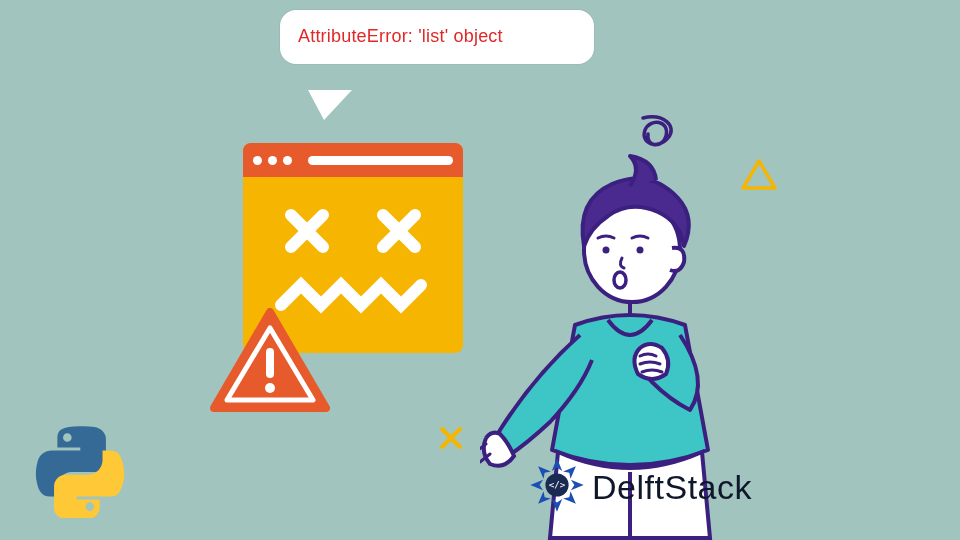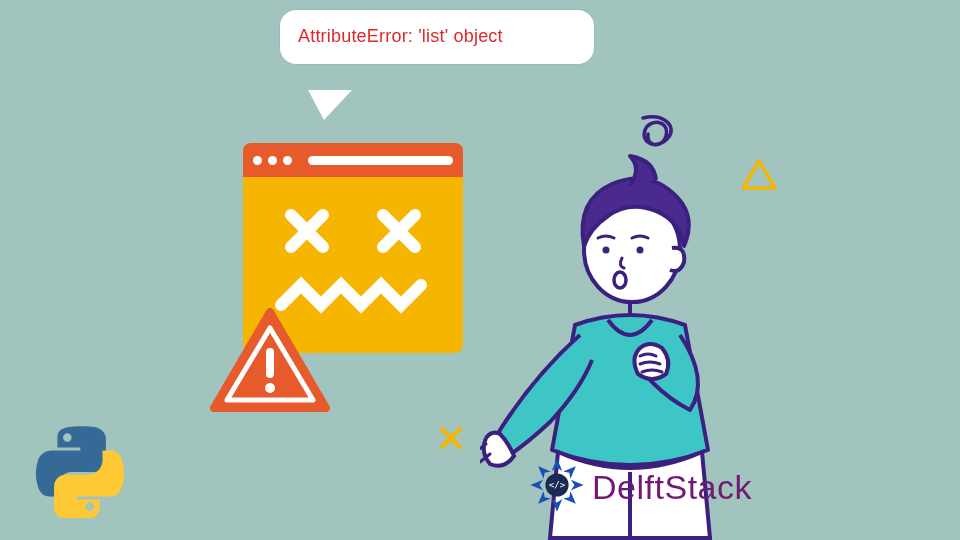--- a/index.html
+++ b/index.html
@@ -20,21 +20,21 @@
   
   .scribble{position:absolute;left:628px;top:108px;}
   .tri-deco{position:absolute;left:740px;top:158px;}
   .x-deco{position:absolute;left:438px;top:425px;}
   
   .person{position:absolute;left:480px;top:150px;}
   
   .pylogo{position:absolute;left:34px;bottom:18px;}
   
   .brand{position:absolute;right:24px;bottom:22px;display:flex;align-items:center;gap:6px;}
-  .brand-text{font-family:"Trebuchet MS","Segoe UI",Arial,sans-serif;font-size:34px;color:#701a75;font-weight:500;letter-spacing:.5px;}
+  .brand-text{font-family:"Trebuchet MS","Segoe UI",Arial,sans-serif;font-size:34px;color:#0f172a;font-weight:500;letter-spacing:.5px;}
 </style>
 </head>
 <body>
 
 <div class="stage">
 
   <div class="bubble">
     <div class="bubble-text">AttributeError: 'list' object</div>
   </div>
   <div class="bubble-tail"></div>

